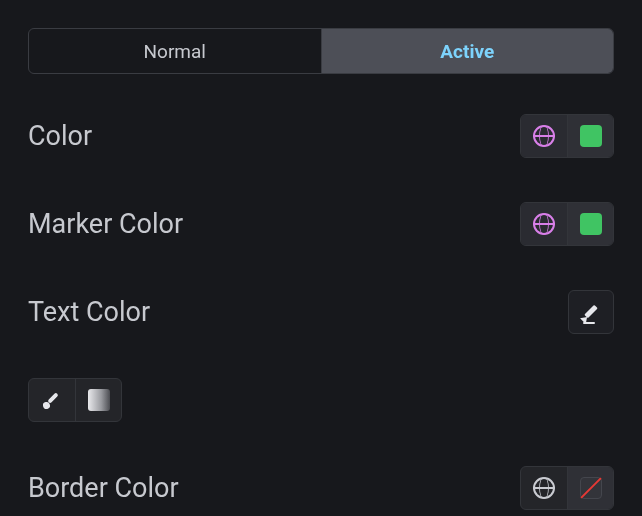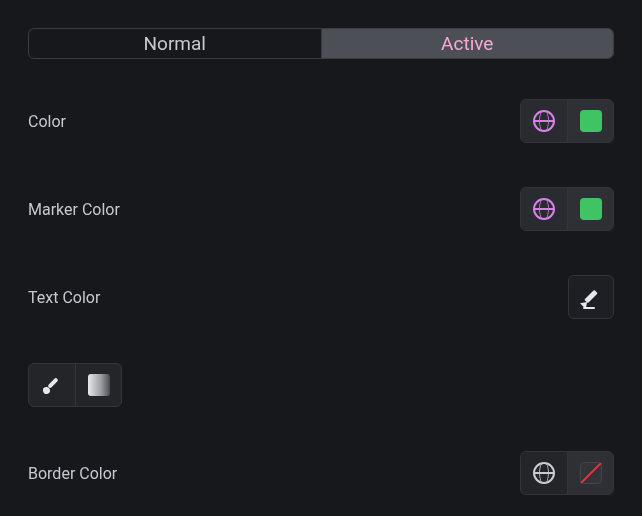--- a/index.html
+++ b/index.html
@@ -28,48 +28,49 @@
     overflow:hidden;
   }
   .wrap{padding:28px 28px 0 28px;}
 
   
   .tabs{
     display:flex;
     border:1px solid var(--border);
     border-radius:6px;
     overflow:hidden;
-    height:31px;
+    height:46px;
   }
   .tab{
     flex:1;
     display:flex;align-items:center;justify-content:center;
     font-size:19px;
     color:var(--text-dim);
     cursor:pointer;
     background:transparent;
     border-right:1px solid var(--border);
     user-select:none;
   }
   .tab:last-child{border-right:none;}
   .tab.active{
     background:var(--active-bg);
-    color:#f9a8d4;
+    color:#7dd3fc;
+    font-weight:bold;
   }
 
   
   .rows{margin-top:36px;}
   .row{
     display:flex;align-items:center;justify-content:space-between;
     height:52px;
     margin-bottom:36px;
   }
   .row:last-child{margin-bottom:0;}
   .label{
-    font-size:16px;
+    font-size:27px;
     color:var(--text-dim);
   }
 
   
   .ctrl-group{
     display:flex;
     border:1px solid var(--border-soft);
     border-radius:6px;
     overflow:hidden;
     height:44px;

